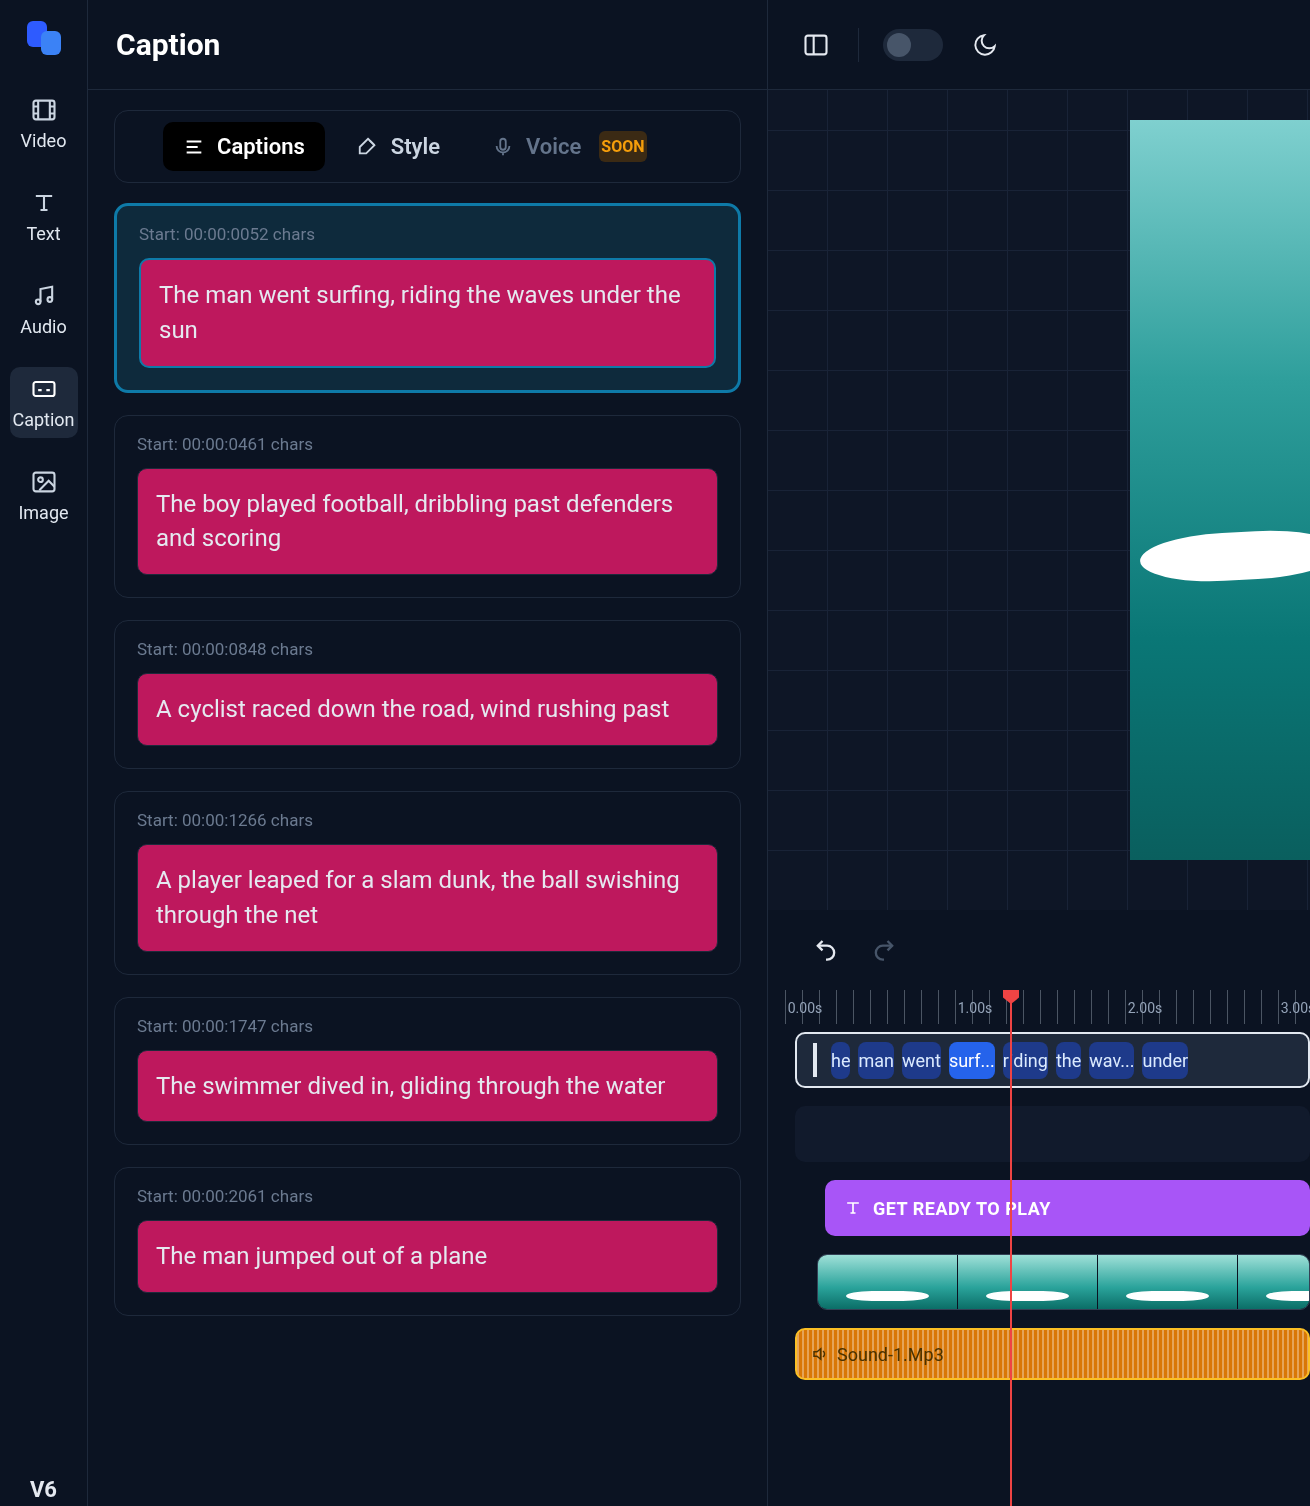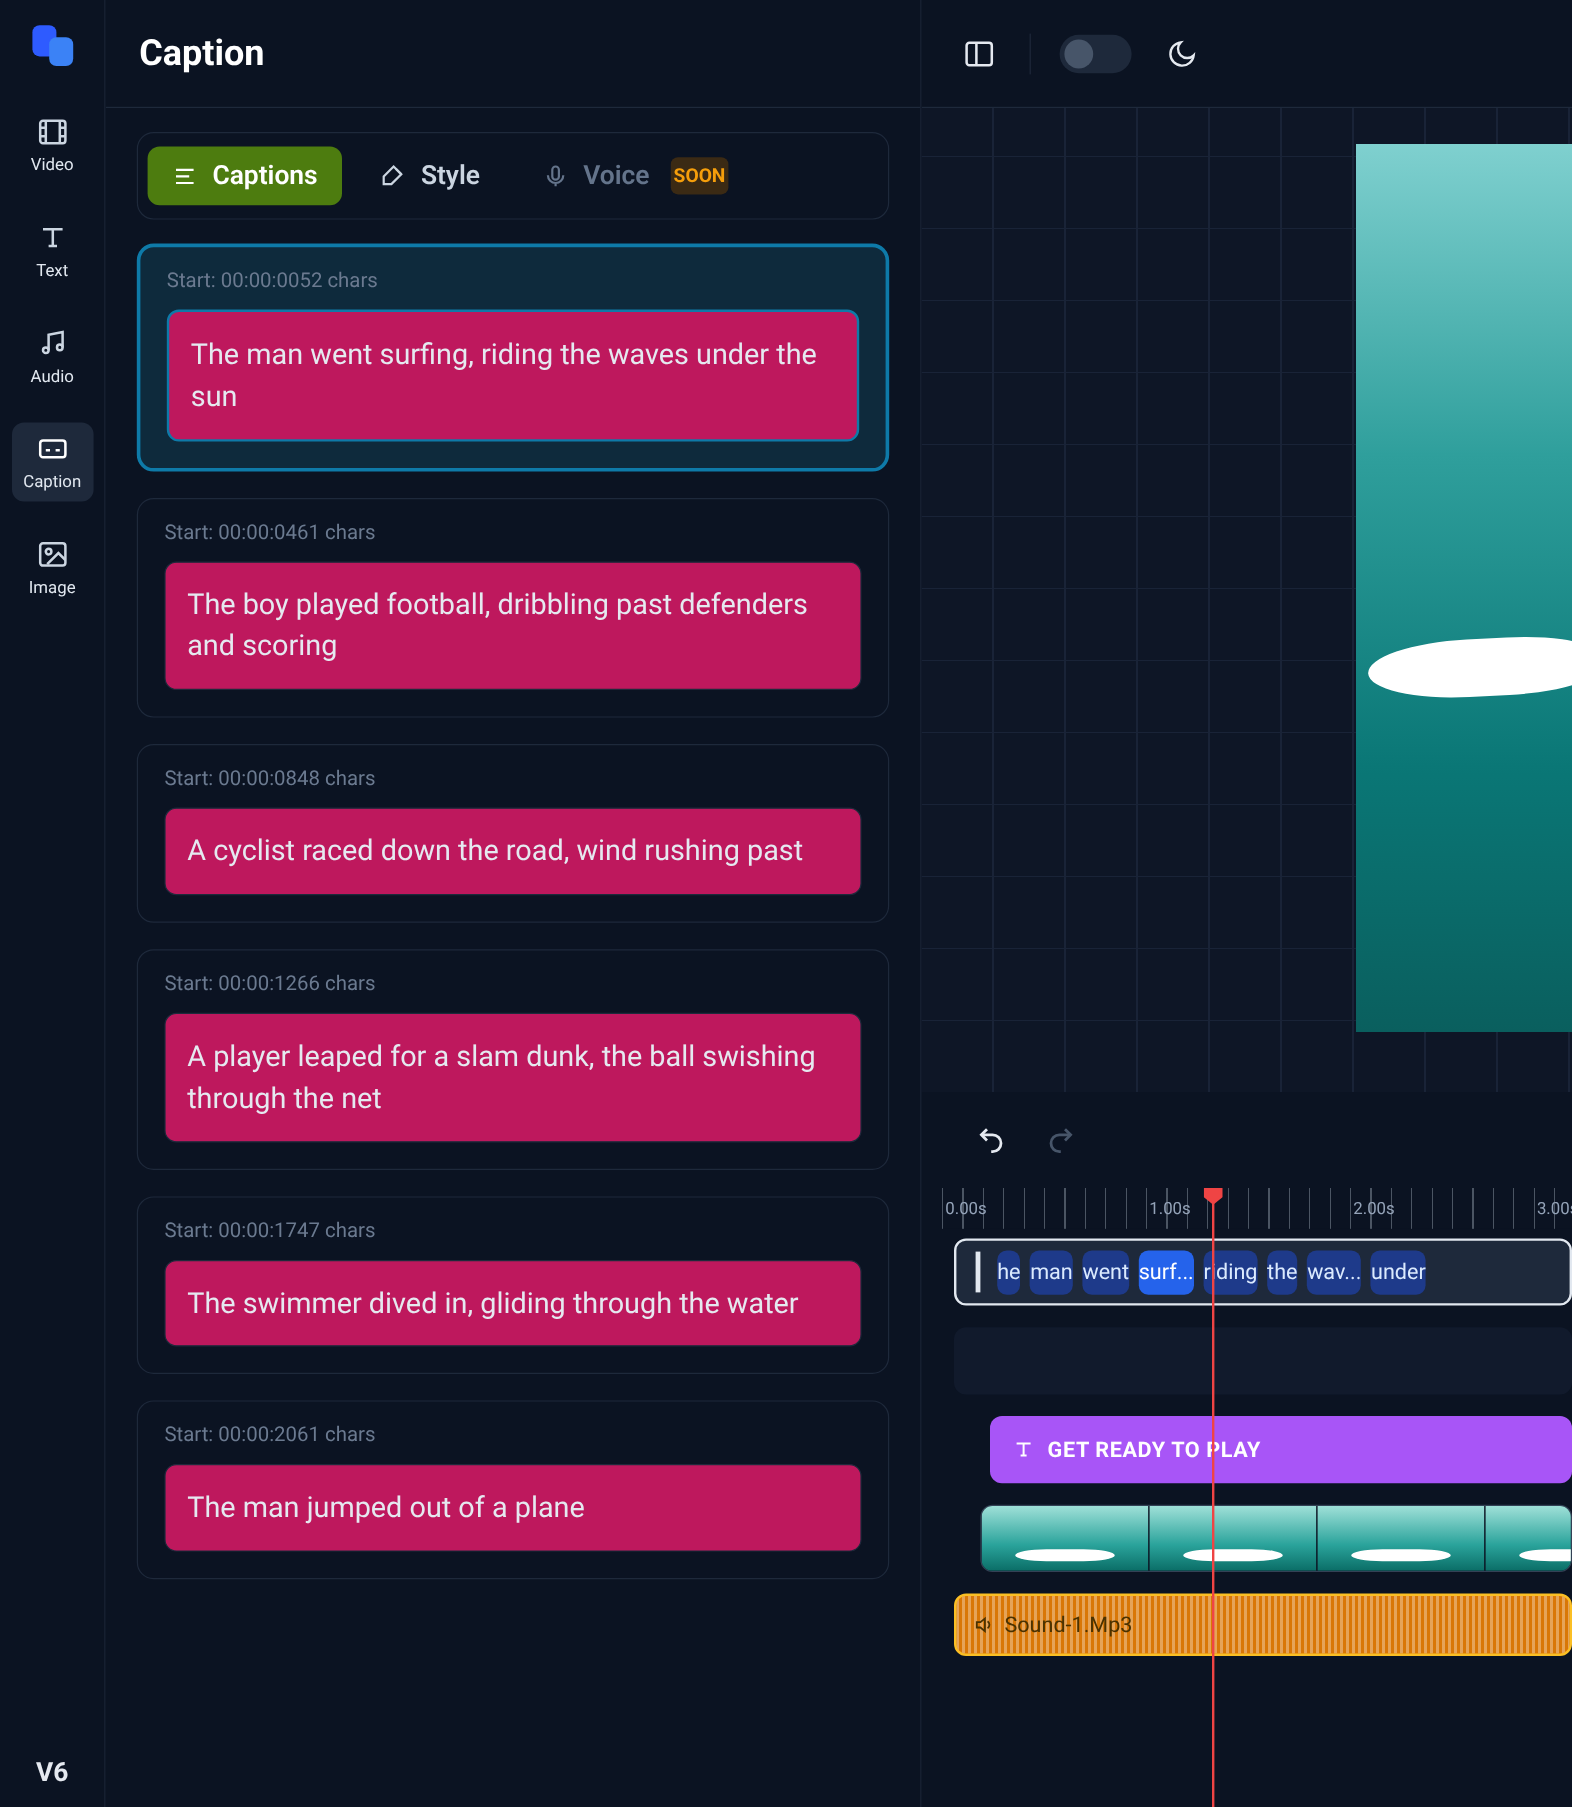--- a/index.html
+++ b/index.html
@@ -29,23 +29,23 @@
     margin-bottom: 30px;
   }
   .nav-items { display:flex; flex-direction:column; align-items:center; gap:22px; }
   .nav-item {
     display: flex; flex-direction: column; align-items: center;
     width: 68px; padding: 8px 0; border-radius: 10px;
     cursor: pointer; color: #cbd5e1;
   }
   .nav-item.active { background: #1e293b; color: #fff; }
   .nav-item svg { width: 28px; height: 28px; }
-  .nav-item .nav-label { font-size: 14px; margin-top: 6px; color:#e2e8f0; }
+  .nav-item .nav-label { font-size: 18px; margin-top: 6px; color:#e2e8f0; }
   .sidebar-footer {
-    margin-top: auto; margin-bottom: 16px;
+    margin-top: auto; margin-bottom: 4px;
     font-size: 22px; font-weight: 700; color: #e5e9f0;
   }
   
   .panel {
     width: 680px;
     border-right: 1px solid #1e293b;
     display: flex; flex-direction: column;
     background: #0b1322;
     overflow: hidden;
   }
@@ -60,21 +60,21 @@
     display:flex; align-items:center; gap:12px;
     border: 1px solid #1e293b; border-radius: 14px;
     padding: 8px; margin-bottom: 20px;
   }
   .tab {
     display:flex; align-items:center; gap:12px;
     padding: 12px 20px; border-radius: 10px;
     font-size: 22px; font-weight: 600; cursor:pointer;
     color:#cbd5e1;
   }
-  .tab.active { background:#4d7c0f; color:#fff; }
+  .tab.active { background:#000000; color:#fff;margin-left:40px; }
   .tab.disabled { color:#64748b; cursor:default; }
   .tab svg { width:22px; height:22px; }
   .badge-soon {
     background:#3b2a14; color:#f59e0b;
     font-size:16px; font-weight:700;
     padding:6px 2px; border-radius:6px;
     margin-left:6px;
   }
   .caption-card {
     border:1px solid #1e293b; border-radius:14px;

